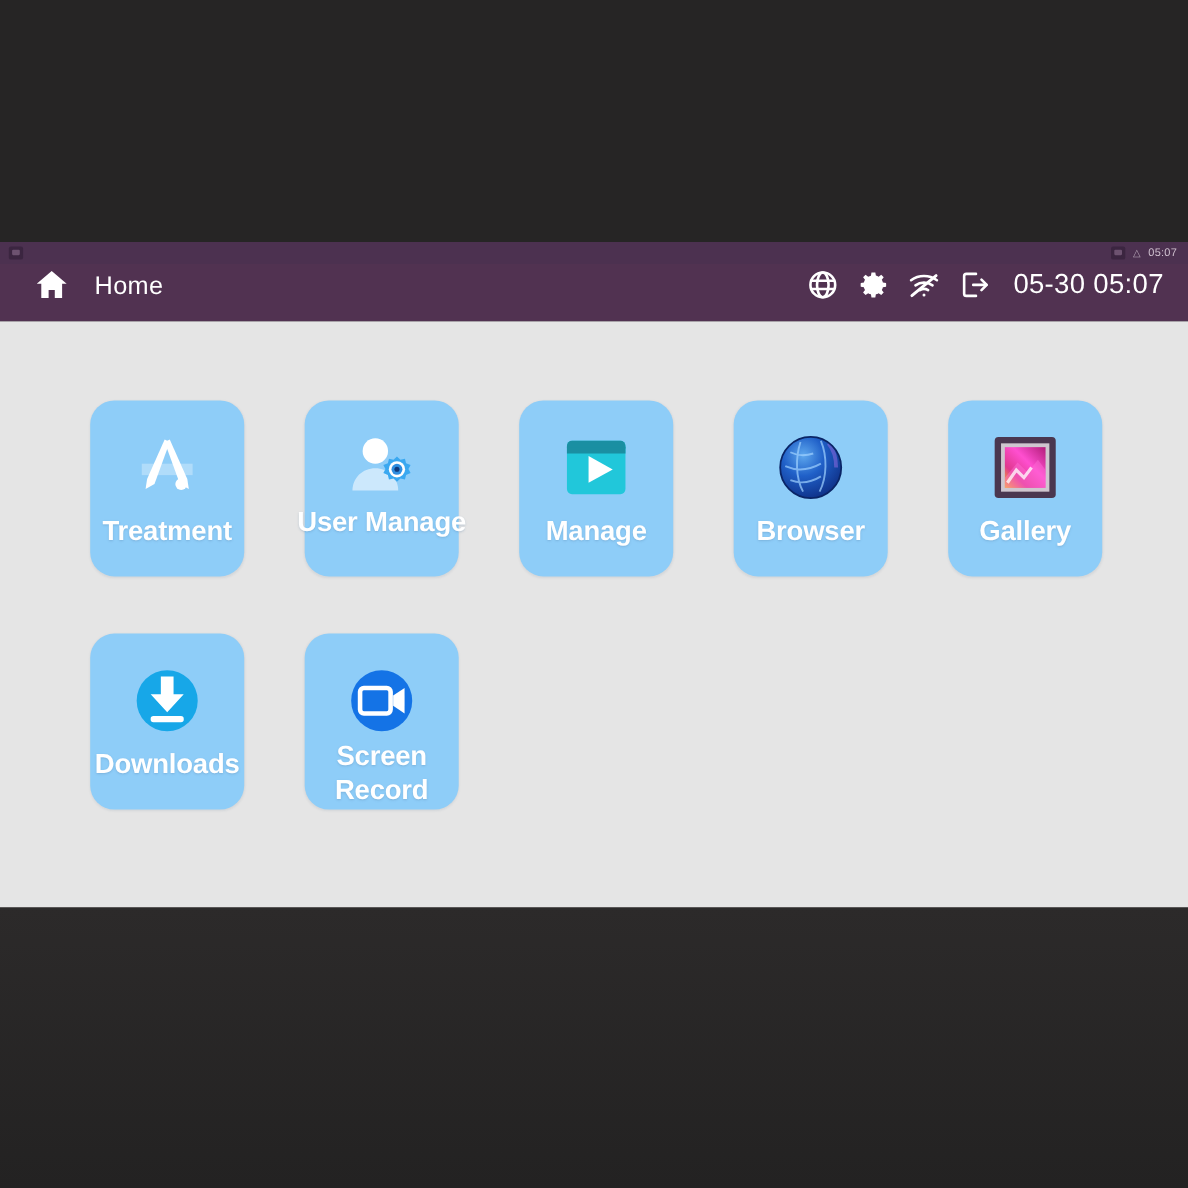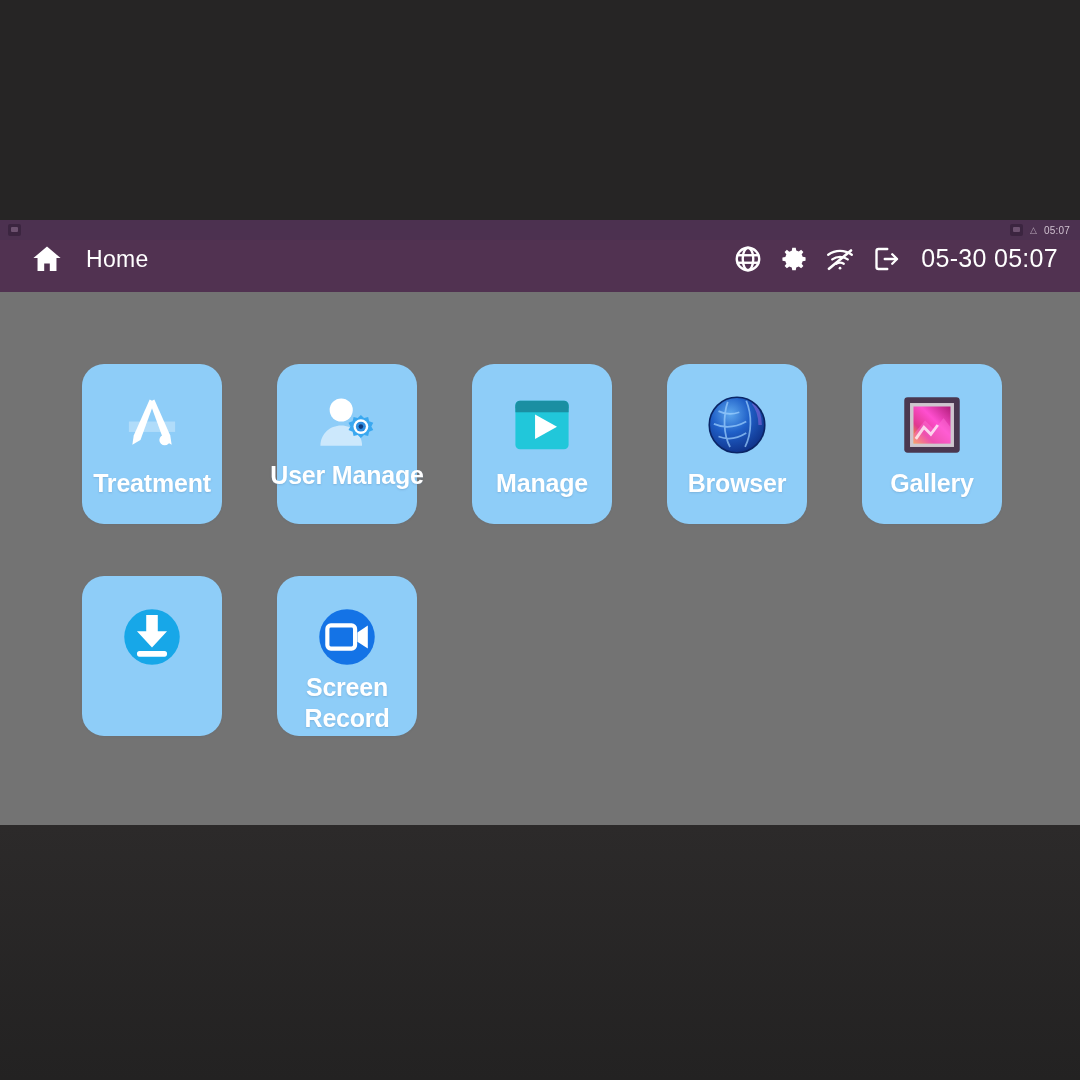--- a/index.html
+++ b/index.html
@@ -111,21 +111,21 @@
     letter-spacing: .3px;
     margin-left: 4px;
   }
 
   
   .content {
     position: absolute;
     left: 0; top: 292px;
     width: 1080px;
     height: 533px;
-    background: #737373;
+    background: #e5e5e5;
     z-index: 2;
   }
   .grid {
     position: absolute;
     left: 82px;
     top: 72px;
     width: 920px;
   }
   .grid-row {
     display: flex;
@@ -329,20 +329,21 @@
 
 
         <div class="tile">
           <span class="tile-icon">
             <svg width="74" height="74" viewBox="0 0 64 64">
               <circle cx="32" cy="32" r="24" fill="#17a7e8"></circle>
               <path d="M27 13h10v14h8L32 41 19 27h8z" fill="#ffffff"></path>
               <rect x="19" y="44" width="26" height="5" rx="2.2" fill="#ffffff"></rect>
             </svg>
           </span>
+          <span class="tile-label">Downloads</span>
         </div>
 
 
         <div class="tile two-line">
           <span class="tile-icon">
             <svg width="74" height="74" viewBox="0 0 64 64">
               <circle cx="32" cy="32" r="24" fill="#1473e6"></circle>
               <rect x="15" y="22" width="24" height="20" rx="3" fill="none" stroke="#ffffff" stroke-width="3.6"></rect>
               <path d="M41 28 L50 22 V42 L41 36z" fill="#ffffff"></path>
             </svg>

